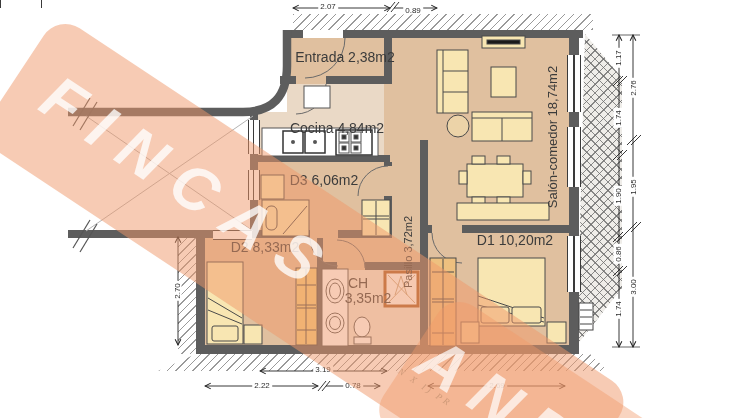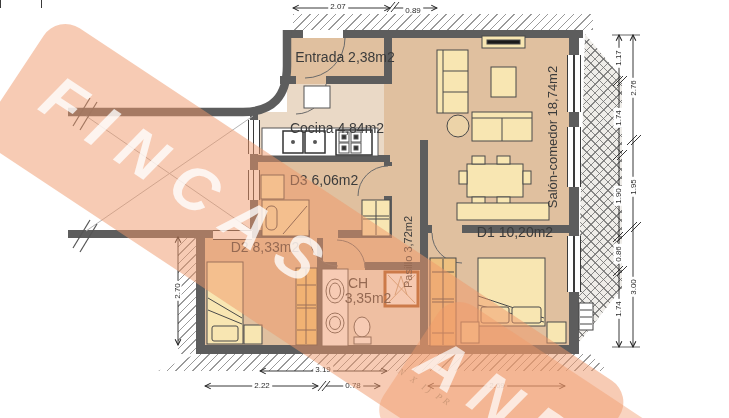--- a/index.html
+++ b/index.html
@@ -253,25 +253,25 @@
       <line x1="428" y1="386" x2="565" y2="386" marker-start="url(#ar)" marker-end="url(#ar)"></line>
     </g>
   </svg>
 
   <span class="lbl" style="left:345px;top:57px">Entrada 2,38m2</span>
   <span class="lbl" style="left:337px;top:128px">Cocina 4,84m2</span>
   <span class="lbl lblv" style="left:552px;top:137px;font-size:13px">Salón-comedor 18,74m2</span>
   <span class="lbl" style="left:324px;top:180px">D3 6,06m2</span>
   <span class="lbl lblv" style="left:408px;top:252px;font-size:11px">Pasillo 3,72m2</span>
   <span class="lbl" style="left:265px;top:247px">D2 8,33m2</span>
-  <span class="lbl" style="left:515px;top:232px">D1 10,20m2</span>
+  <span class="lbl" style="left:515px;top:240px">D1 10,20m2</span>
   <span class="lbl" style="left:358px;top:283px">CH</span>
   <span class="lbl" style="left:368px;top:298px">3,35m2</span>
 
-  <span class="dim" style="left:338px;top:6px">2.07</span>
+  <span class="dim" style="left:328px;top:6px">2.07</span>
   <span class="dim" style="left:413px;top:10px">0.89</span>
 
   <span class="dim dimv" style="left:618px;top:58px">1.17</span>
   <span class="dim dimv" style="left:618px;top:118px">1.74</span>
   <span class="dim dimv" style="left:618px;top:196px">1.90</span>
   <span class="dim dimv" style="left:618px;top:254px">0.86</span>
   <span class="dim dimv" style="left:618px;top:309px">1.74</span>
 
   <span class="dim dimv" style="left:633px;top:88px">2.76</span>
   <span class="dim dimv" style="left:633px;top:187px">1.95</span>

